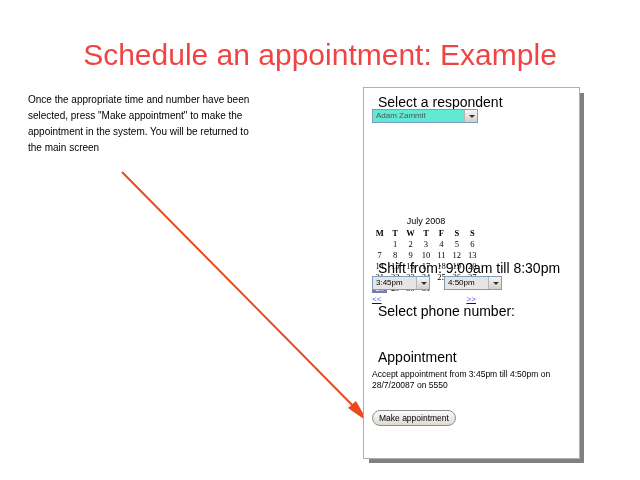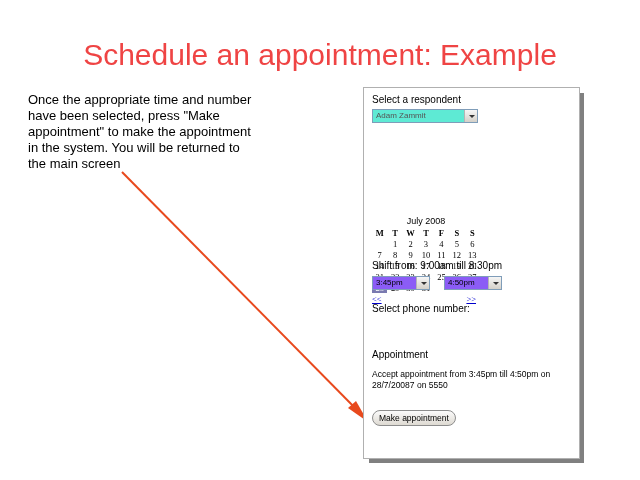--- a/index.html
+++ b/index.html
@@ -29,21 +29,21 @@
     font-size: 30px;
     color: #ef4444;
     font-family: Liberation Sans, sans-serif;
     white-space: nowrap;
   }
   .note-text {
     position: absolute;
     left: 28px;
     top: 92px;
     width: 230px;
-    font-size: 13px;
+    font-size: 10px;
     line-height: 16px;
     color: #000000;
   }
   
   .arrow-svg {
     position: absolute;
     left: 120px;
     top: 170px;
     width: 270px;
     height: 260px;
@@ -66,28 +66,29 @@
     height: 370px;
     background: #ffffff;
     border: 1px solid #b0b0b0;
     overflow: hidden;
     font-family: "Liberation Sans", sans-serif;
     font-size: 8.5px;
     color: #000000;
   }
   .shot .lbl {
     position: absolute;
-    font-size: 10px;
+    font-size: 14px;
     color: #000000;
     white-space: nowrap;
+    margin-left: 6px;
   }
   .combo {
     position: absolute;
     height: 14px;
-    background: #8b5cf6;
+    background: #e5e5e5;
     border: 1px solid #7f9db9;
     box-sizing: border-box;
     font-size: 8px;
     line-height: 12px;
     padding-left: 3px;
     color: #000000;
     white-space: nowrap;
     overflow: hidden;
   }
   .combo .arrowbox {

